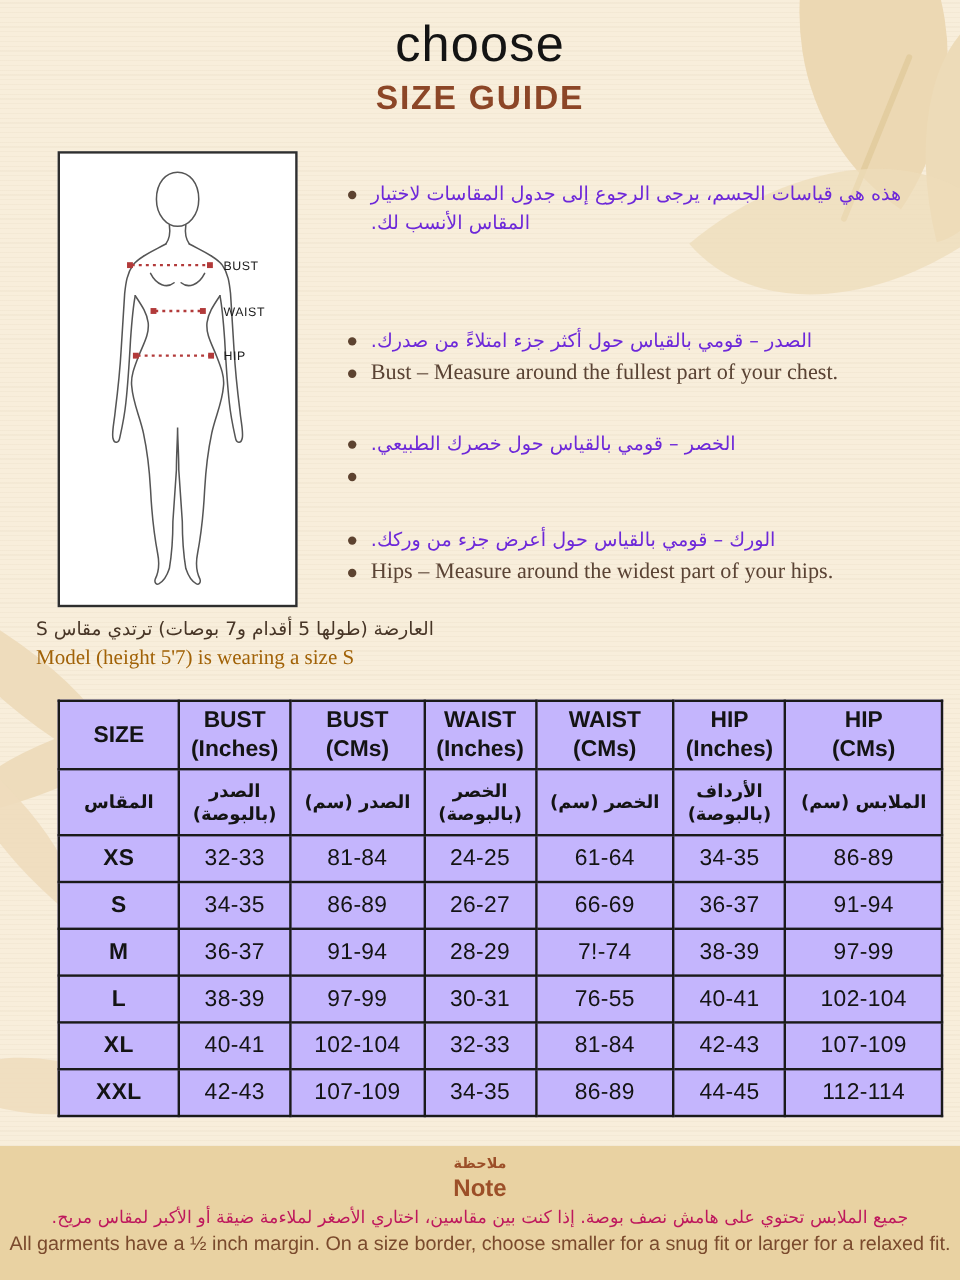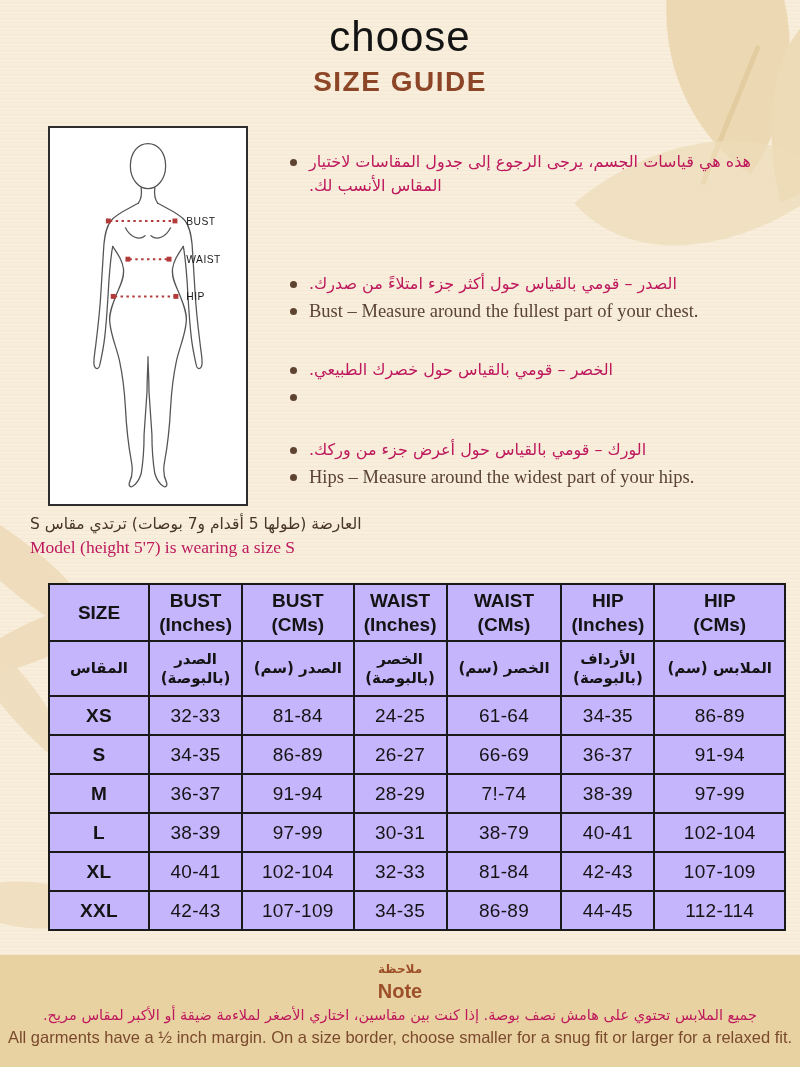--- a/index.html
+++ b/index.html
@@ -38,34 +38,34 @@
   .figure-box svg{display:block; width:100%; height:100%;}
 
   
   .bullets{position:absolute; left:288px; top:150px; width:474px; z-index:2;}
   .bgroup{position:absolute; left:0; width:100%;}
   .g1{top:0;} .g2{top:122px;} .g3{top:208px;} .g4{top:288px;}
   .bline{display:flex; align-items:flex-start; margin-bottom:3px;}
   .dot{flex:0 0 auto; width:7px; height:7px; border-radius:50%; background:#5d4330; margin:9px 12px 0 2px;}
   .ar-text{
     direction:rtl; unicode-bidi:plaintext; text-align:left;
-    font-family:"DejaVu Sans", sans-serif; font-size:16px; line-height:1.5; color:#be185d;
+    font-family:"DejaVu Sans", sans-serif; font-size:16px; line-height:1.5; color:#6d28d9;
   }
   .en-text{
     font-family:"Liberation Serif", serif; font-size:18.5px; line-height:1.32; color:#5a4334;
   }
 
   
   .model-note{position:absolute; left:30px; top:514px; width:460px; z-index:2;}
   .model-note .ar{
     direction:rtl; unicode-bidi:plaintext; text-align:left; display:block;
     font-family:"DejaVu Sans", sans-serif; font-size:15.5px; color:#473526; line-height:1.4;
   }
   .model-note .en{
-    display:block; font-family:"Liberation Serif", serif; font-size:17.5px; color:#be185d; line-height:1.35;
+    display:block; font-family:"Liberation Serif", serif; font-size:17.5px; color:#a16207; line-height:1.35;
   }
 
   
   .size-table{
     position:absolute; left:48px; top:583px; width:738px; z-index:2;
     border-collapse:collapse; background:#c4b5fd;
     font-family:"Liberation Sans", sans-serif; color:#141414;
   }
   .size-table td, .size-table th{
     border:2px solid #1a1a1a; text-align:center; vertical-align:middle; padding:0 2px;
@@ -259,21 +259,21 @@
           <td>28-29</td>
           <td>7!-74</td>
           <td>38-39</td>
           <td>97-99</td>
         </tr>
         <tr>
           <td class="c-size">L</td>
           <td>38-39</td>
           <td>97-99</td>
           <td>30-31</td>
-          <td>38-79</td>
+          <td>76-55</td>
           <td>40-41</td>
           <td>102-104</td>
         </tr>
         <tr>
           <td class="c-size">XL</td>
           <td>40-41</td>
           <td>102-104</td>
           <td>32-33</td>
           <td>81-84</td>
           <td>42-43</td>

